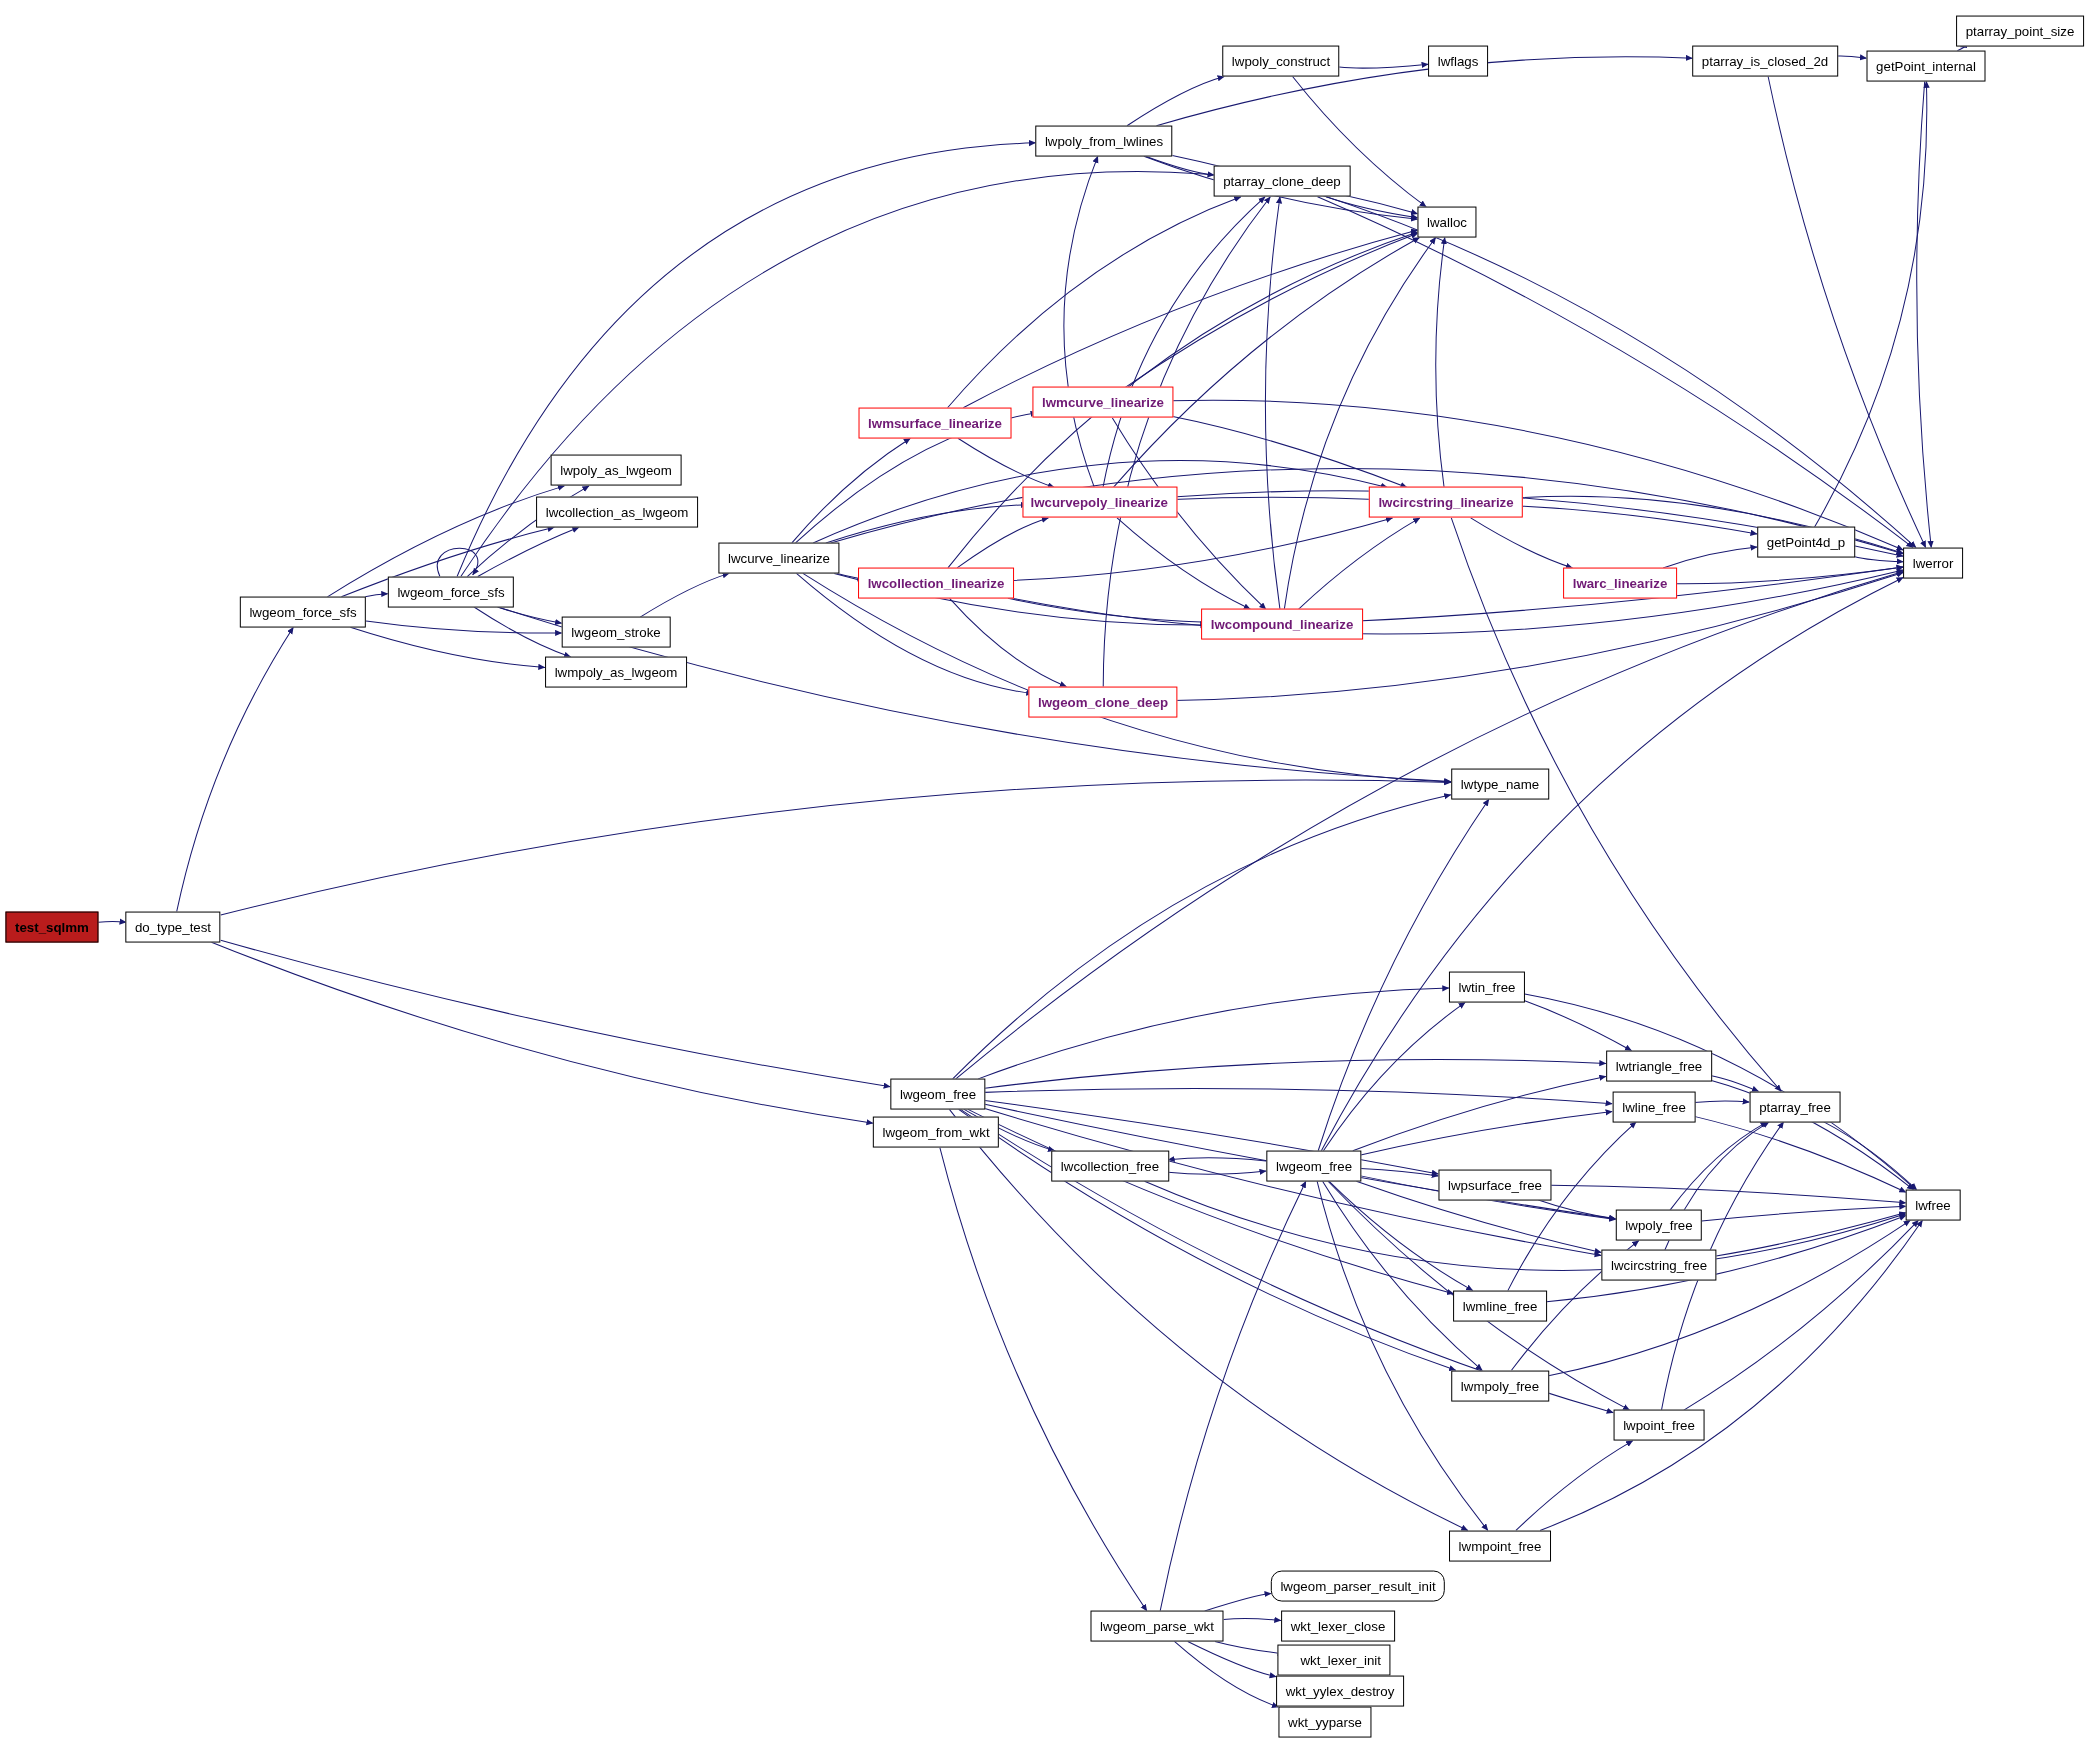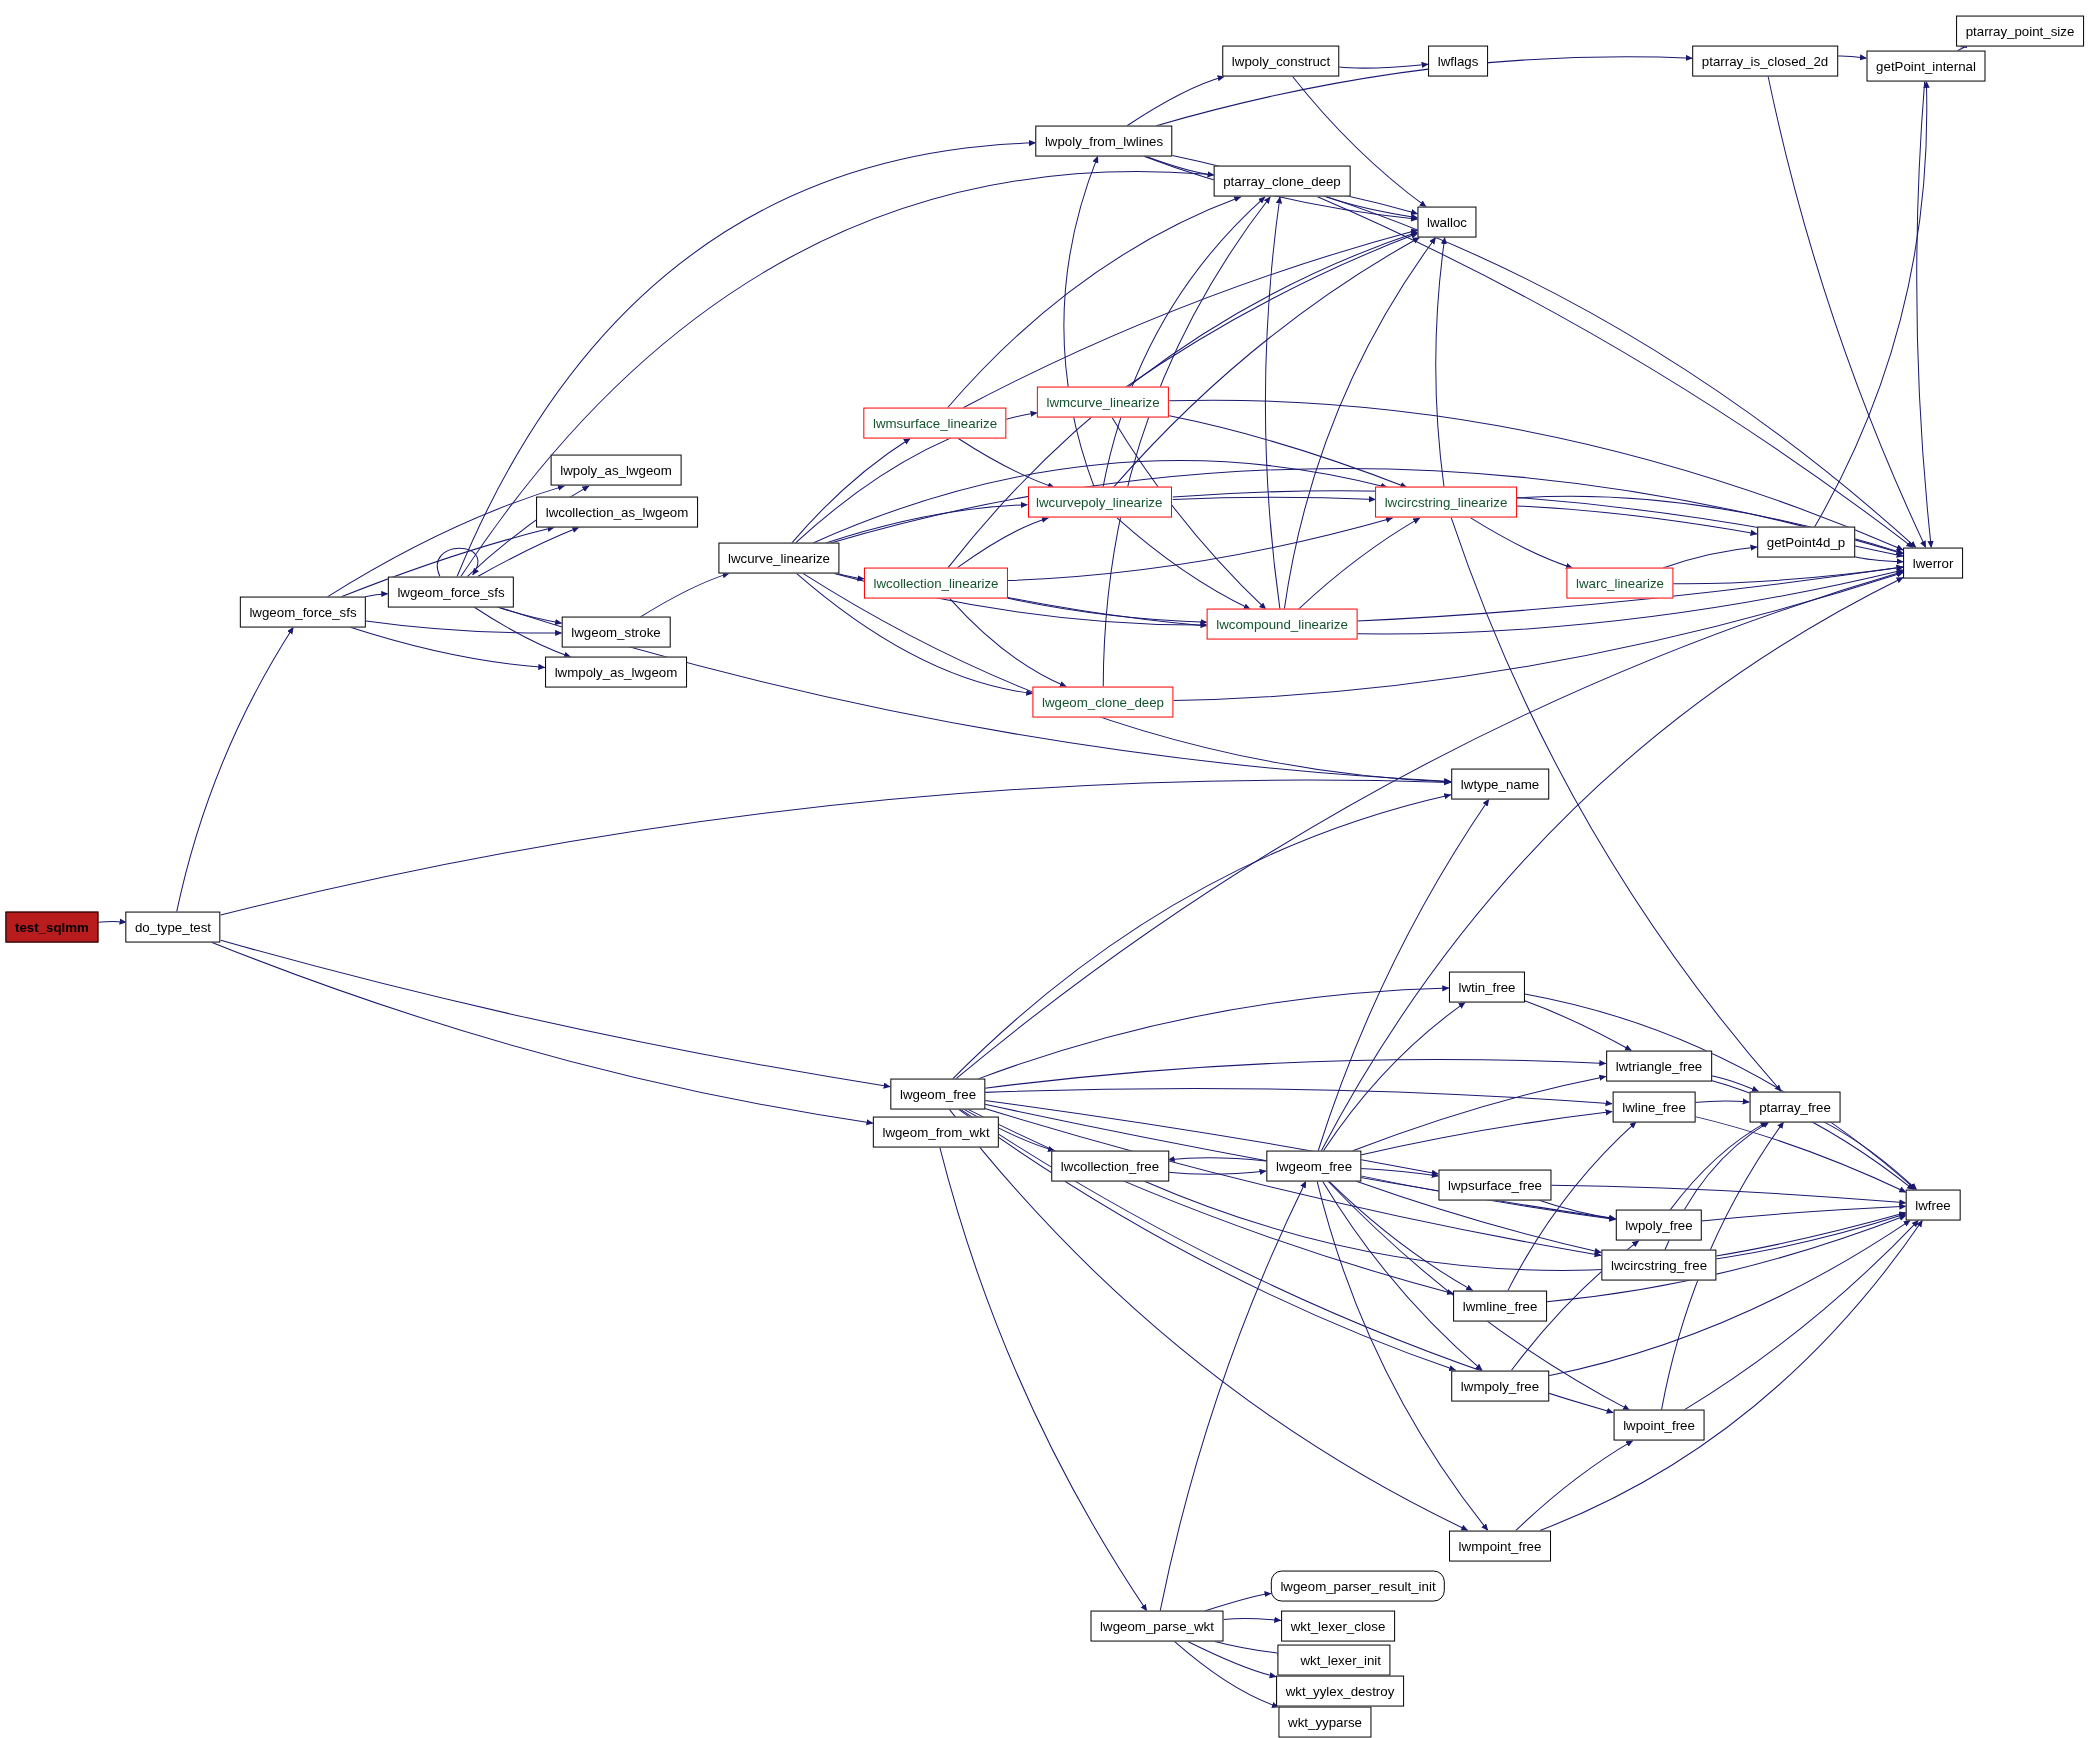--- a/index.html
+++ b/index.html
@@ -12,21 +12,21 @@
     background:#ffffff;
     color:#000000;
     font-size:13.3px;
     line-height:1;
     padding:7.8px 8.6px;
     white-space:nowrap;
     box-sizing:border-box;
     cursor:pointer;
     z-index:2;
   }
-  .node.red{border-color:#ff0000;color:#14532d;}
+  .node.red{border-color:#ff0000;color:#701a75;font-weight:bold;}
   .node.gray{background:#b91c1c;border-width:1.6px;font-weight:bold;}
 </style>
 </head>
 <body>
 
 <div class="graph" style="width: 2097px; height: 1739px;">
   <svg width="2097" height="1739" viewBox="0 0 2684 2225">
       <defs>
         <marker id="arr" markerWidth="10" markerHeight="9" refX="8.5" refY="4" orient="auto" markerUnits="userSpaceOnUse">
           <path d="M0,0 L9,4 L0,8 z" fill="#191970"></path>

